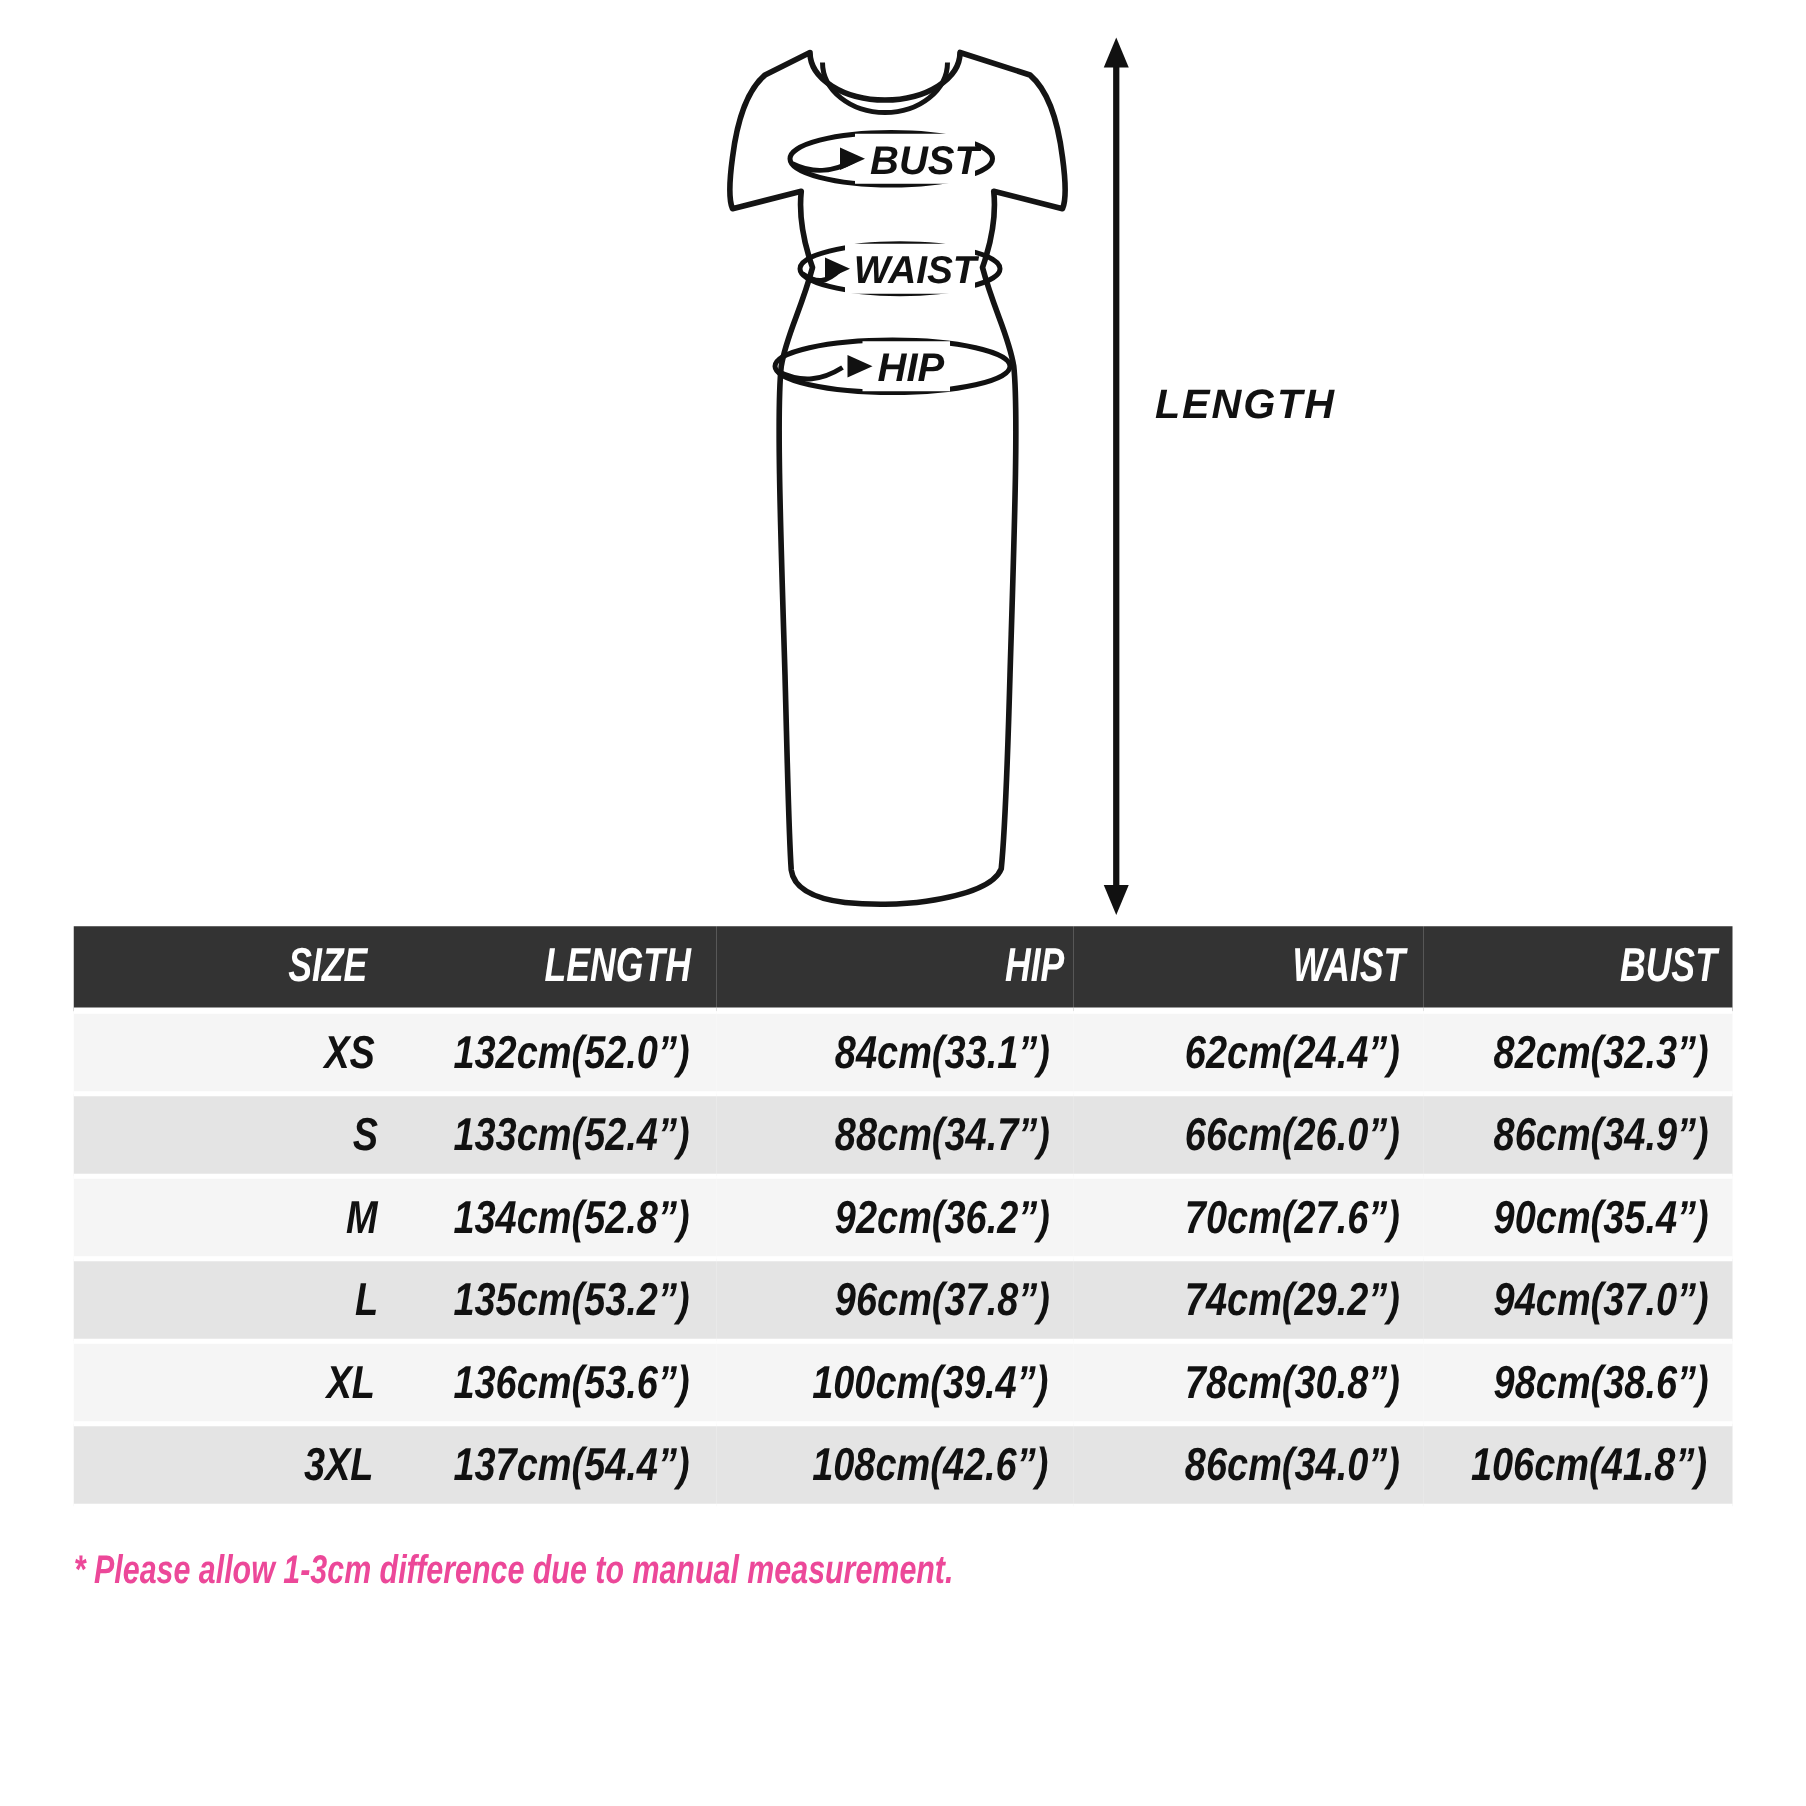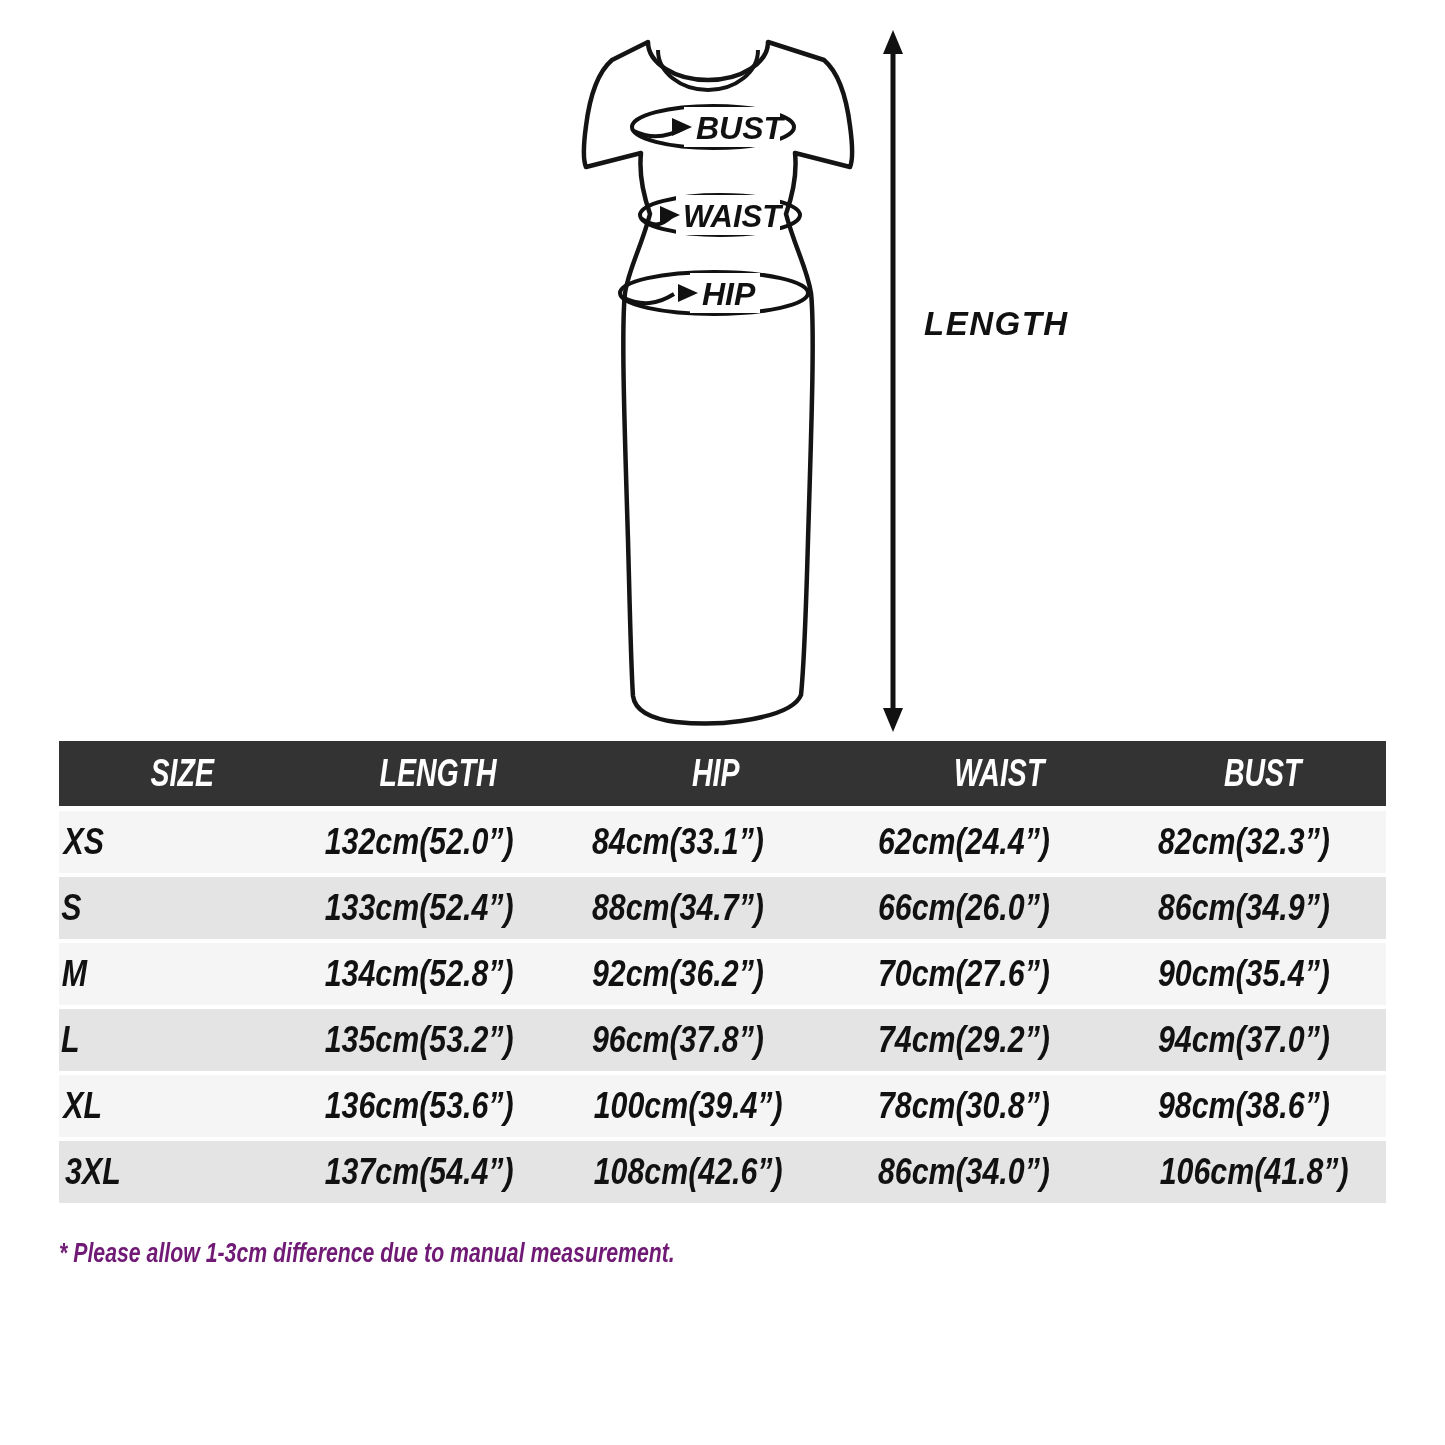--- a/index.html
+++ b/index.html
@@ -25,45 +25,45 @@
     margin:1px 0 0 59px;
   }
   table.size-chart thead th {
     background:#333333;
     color:#ffffff;
     height:65px;
     padding:0;
     border-bottom:5px solid #ffffff;
     font-size:38px;
     font-weight:bold;
-    text-align:center;
+    text-align:right;
     vertical-align:middle;
   }
   table.size-chart tbody td {
     height:62px;
     padding:0;
     border-bottom:4px solid #ffffff;
     font-size:37px;
     font-weight:bold;
     color:#111111;
-    text-align:left;
+    text-align:right;
     vertical-align:middle;
   }
   table.size-chart tbody tr:nth-child(odd)  { background:#f5f5f5; }
   table.size-chart tbody tr:nth-child(even) { background:#e4e4e4; }
 
   
   .cn  { display:inline-block; transform:scaleX(0.82); white-space:nowrap; }
   .cnh { display:inline-block; transform:scaleX(0.75); white-space:nowrap; }
 
   .footnote {
     margin:30px 0 0 59px;
-    font-size:28px;
+    font-size:32px;
     font-weight:bold;
-    color:#701a75;
+    color:#ec4899;
   }
   .footnote .cnf {
     display:inline-block;
     transform:scaleX(0.76);
     transform-origin:left center;
     white-space:nowrap;
   }
 </style>
 </head>
 <body>

